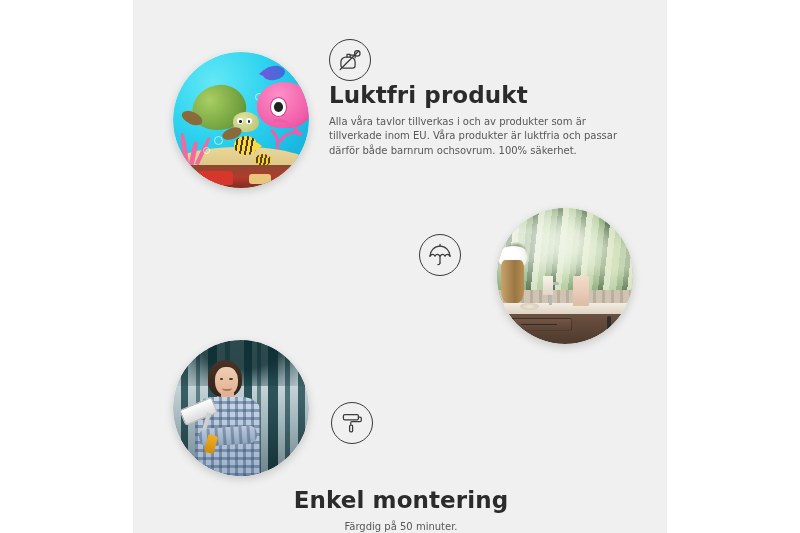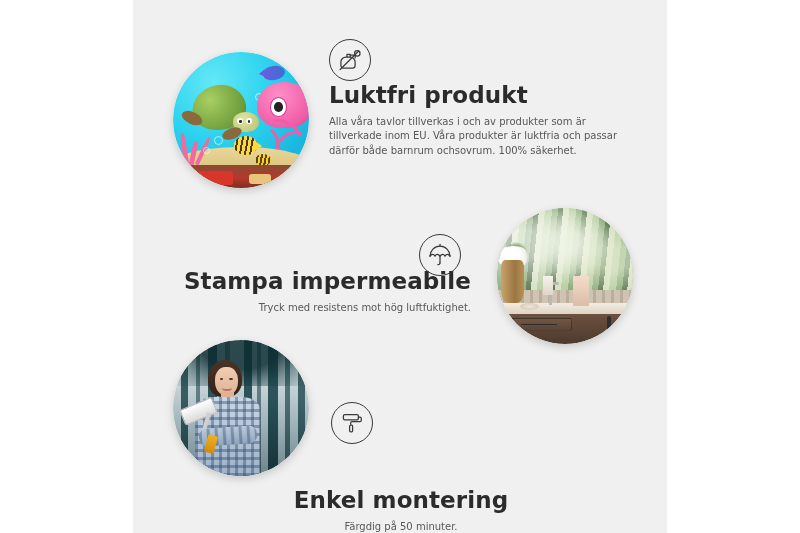--- a/index.html
+++ b/index.html
@@ -426,24 +426,20 @@
   <div class="icon-badge" style="left:419px; top:234px;">
     <svg width="26" height="26" viewBox="0 0 26 26" fill="none" stroke="#3a3a3a" stroke-width="1.25" stroke-linecap="round" stroke-linejoin="round">
       <path d="M3 14.2a10 10 0 0 1 20 0"></path>
       <path d="M3 14.2c1.6-2.4 3.7-2.4 5 0 1.3-2.4 3.4-2.4 5 0 1.6-2.4 3.7-2.4 5 0 1.3-2.4 3.4-2.4 5 0"></path>
       <line x1="13" y1="14.2" x2="13" y2="21"></line>
       <path d="M13 21a2 2 0 0 1-2.1 1.7"></path>
       <line x1="13" y1="4.2" x2="13" y2="2.4"></line>
     </svg>
   </div>
 
-  <div class="feature-text" style="left:168px; top:268px; width:303px; text-align:right;">
-    <div class="feature-title">Stampa impermeabile</div>
-    <div class="feature-desc">Tryck med resistens mot hög luftfuktighet.</div>
-  </div>
 
   <div class="photo-circle" id="photo-forest">
     <div class="photo-inner">
       <div class="sky"></div>
       <div class="trees">
           <i></i>
           <i></i>
           <i></i>
           <i></i>
           <i></i>

